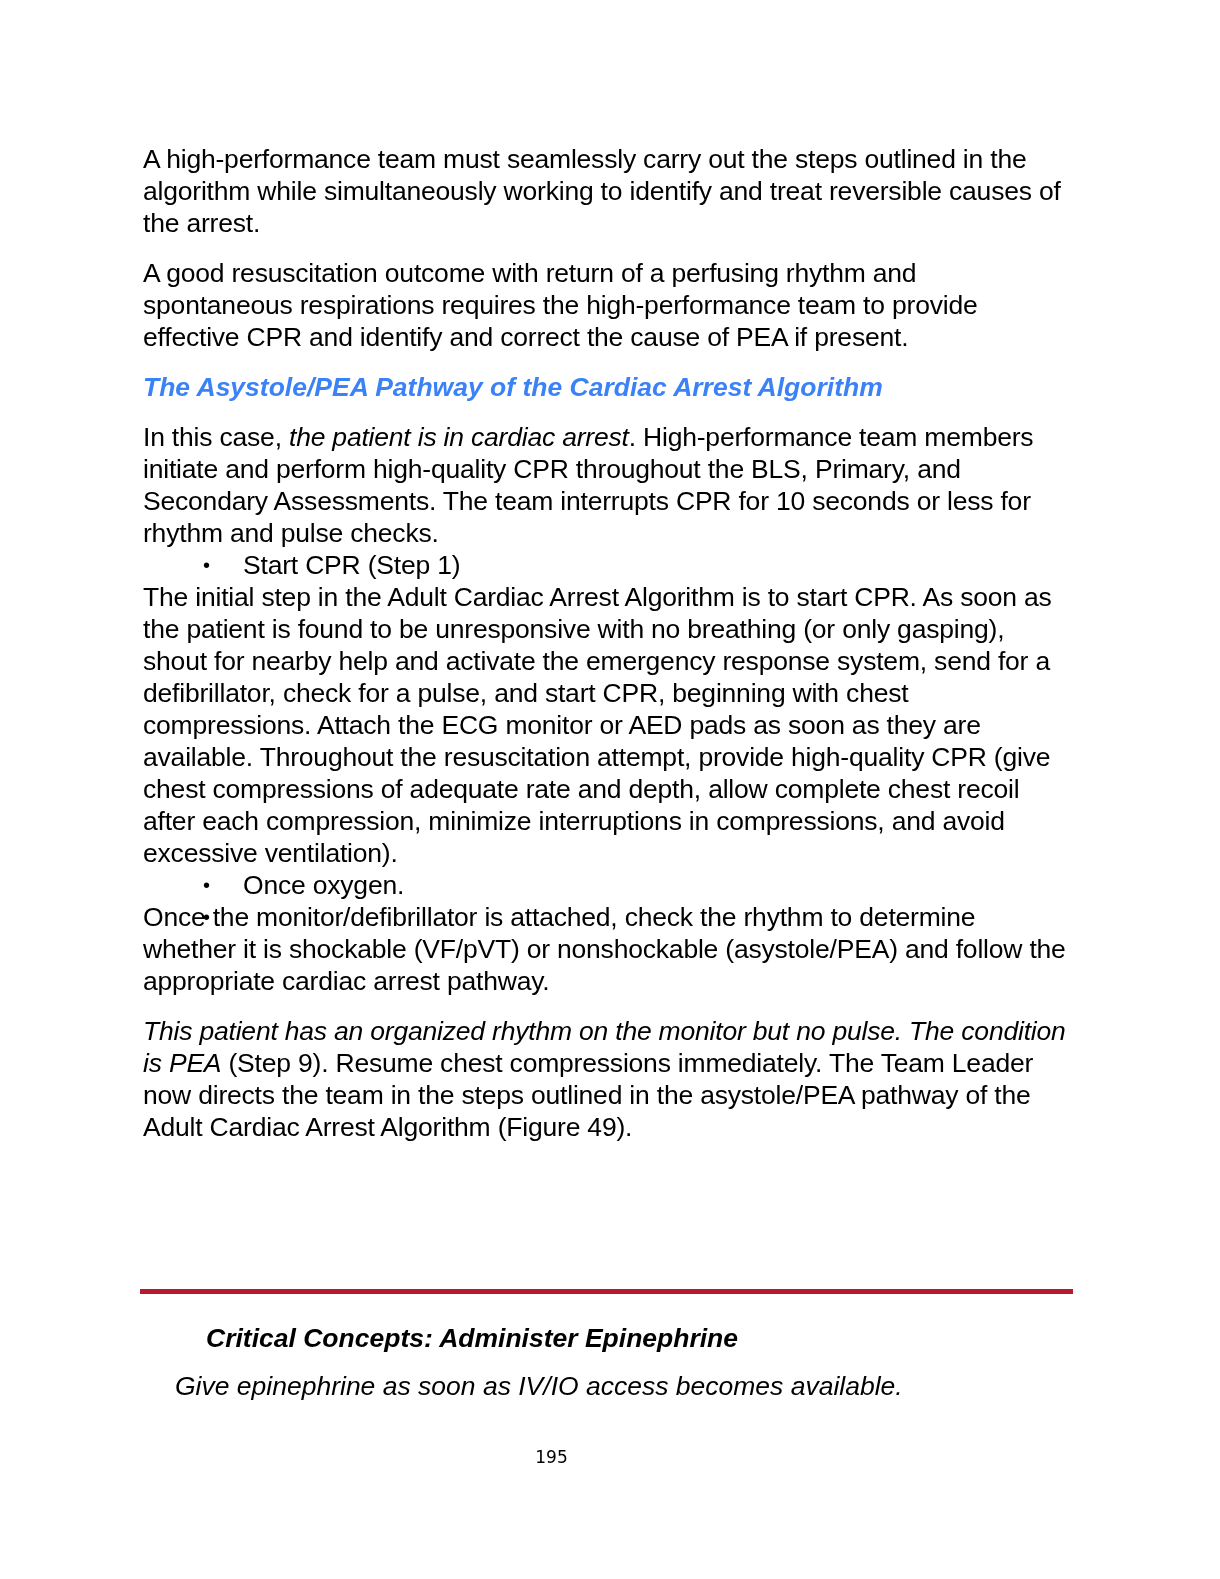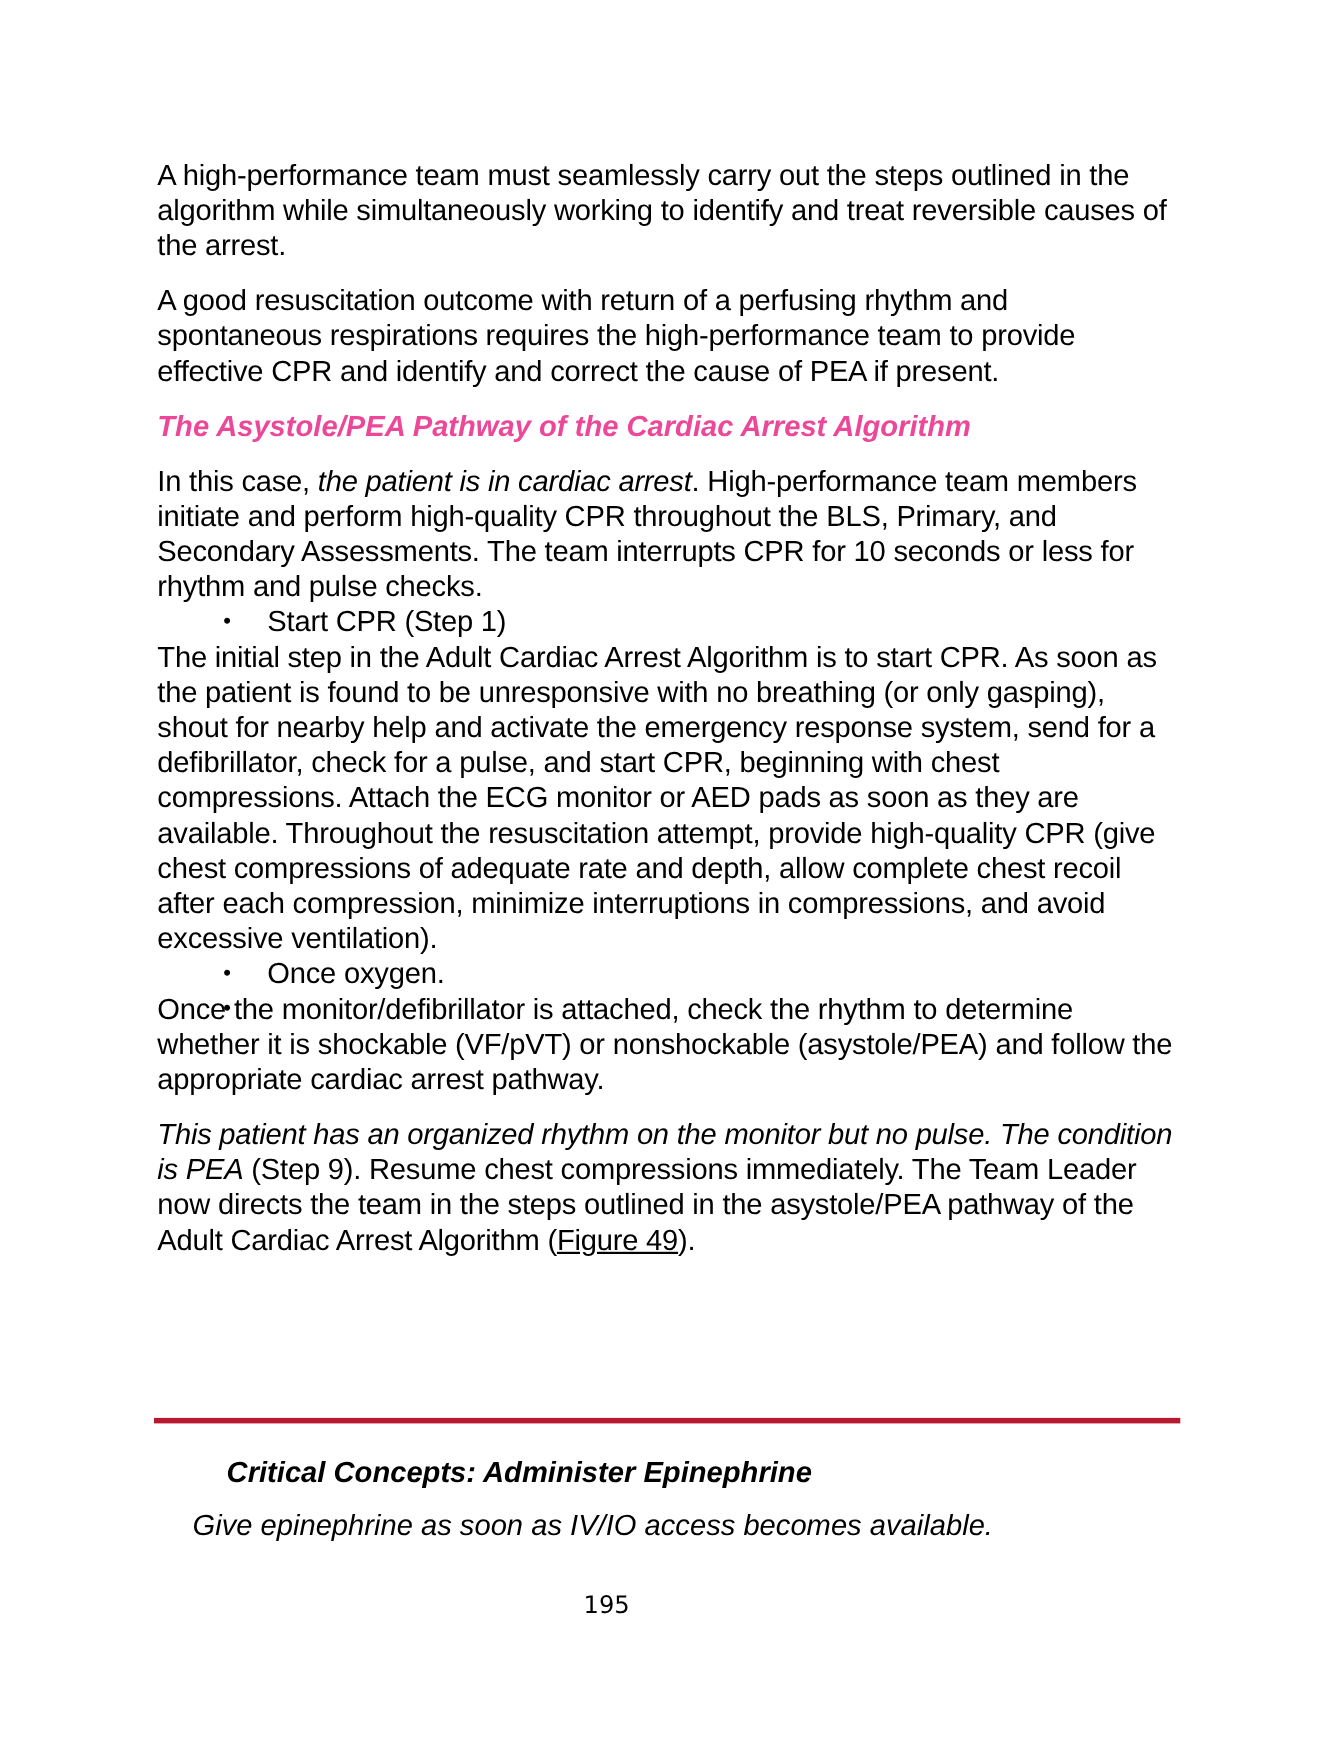--- a/index.html
+++ b/index.html
@@ -22,21 +22,21 @@
       width: 930px;
     }
     .body-text {
       font-size: 26.5px;
       line-height: 32px;
       margin: 0;
       letter-spacing: -0.2px;
     }
     .para { margin-bottom: 18px; }
     .heading-red {
-      color: #ec4899;
+      color: #3b82f6;
       font-weight: bold;
       font-size: 26.5px;
       line-height: 32px;
       margin: 17px 0 18px 0;
     }
     .heading-red.italic { font-style: italic; }
     ul.bullets {
       list-style: none;
       margin: 0;
       padding: 0;
@@ -49,21 +49,20 @@
       letter-spacing: -0.2px;
     }
     ul.bullets li .bullet {
       position: absolute;
       left: 60px;
       top: 0;
       font-size: 20px;
     }
     .link {
       color: #000000;
-      text-decoration: underline;
       cursor: pointer;
     }
     .rule {
       position: absolute;
       left: 140px;
       top: 1289px;
       width: 933px;
       height: 5px;
       background: #b8192e;
     }
@@ -87,21 +86,21 @@
       line-height: 32px;
       margin: 16px;
     }
     .page-number {
       position: absolute;
       left: 0;
       width: 1103px;
       top: 1447px;
       text-align: center;
       font-family: "DejaVu Sans", sans-serif;
-      font-size: 22px;
+      font-size: 17px;
       color: #000000;
     }
   </style>
 </head>
 <body>
 
 <div class="page">
 
   <p class="body-text para">A high-performance team must seamlessly carry out the steps outlined in the algorithm while simultaneously working to identify and treat reversible causes of the arrest.</p>
   <p class="body-text para">A good resuscitation outcome with return of a perfusing rhythm and spontaneous respirations requires the high-performance team to provide effective CPR and identify and correct the cause of PEA if present.</p>

